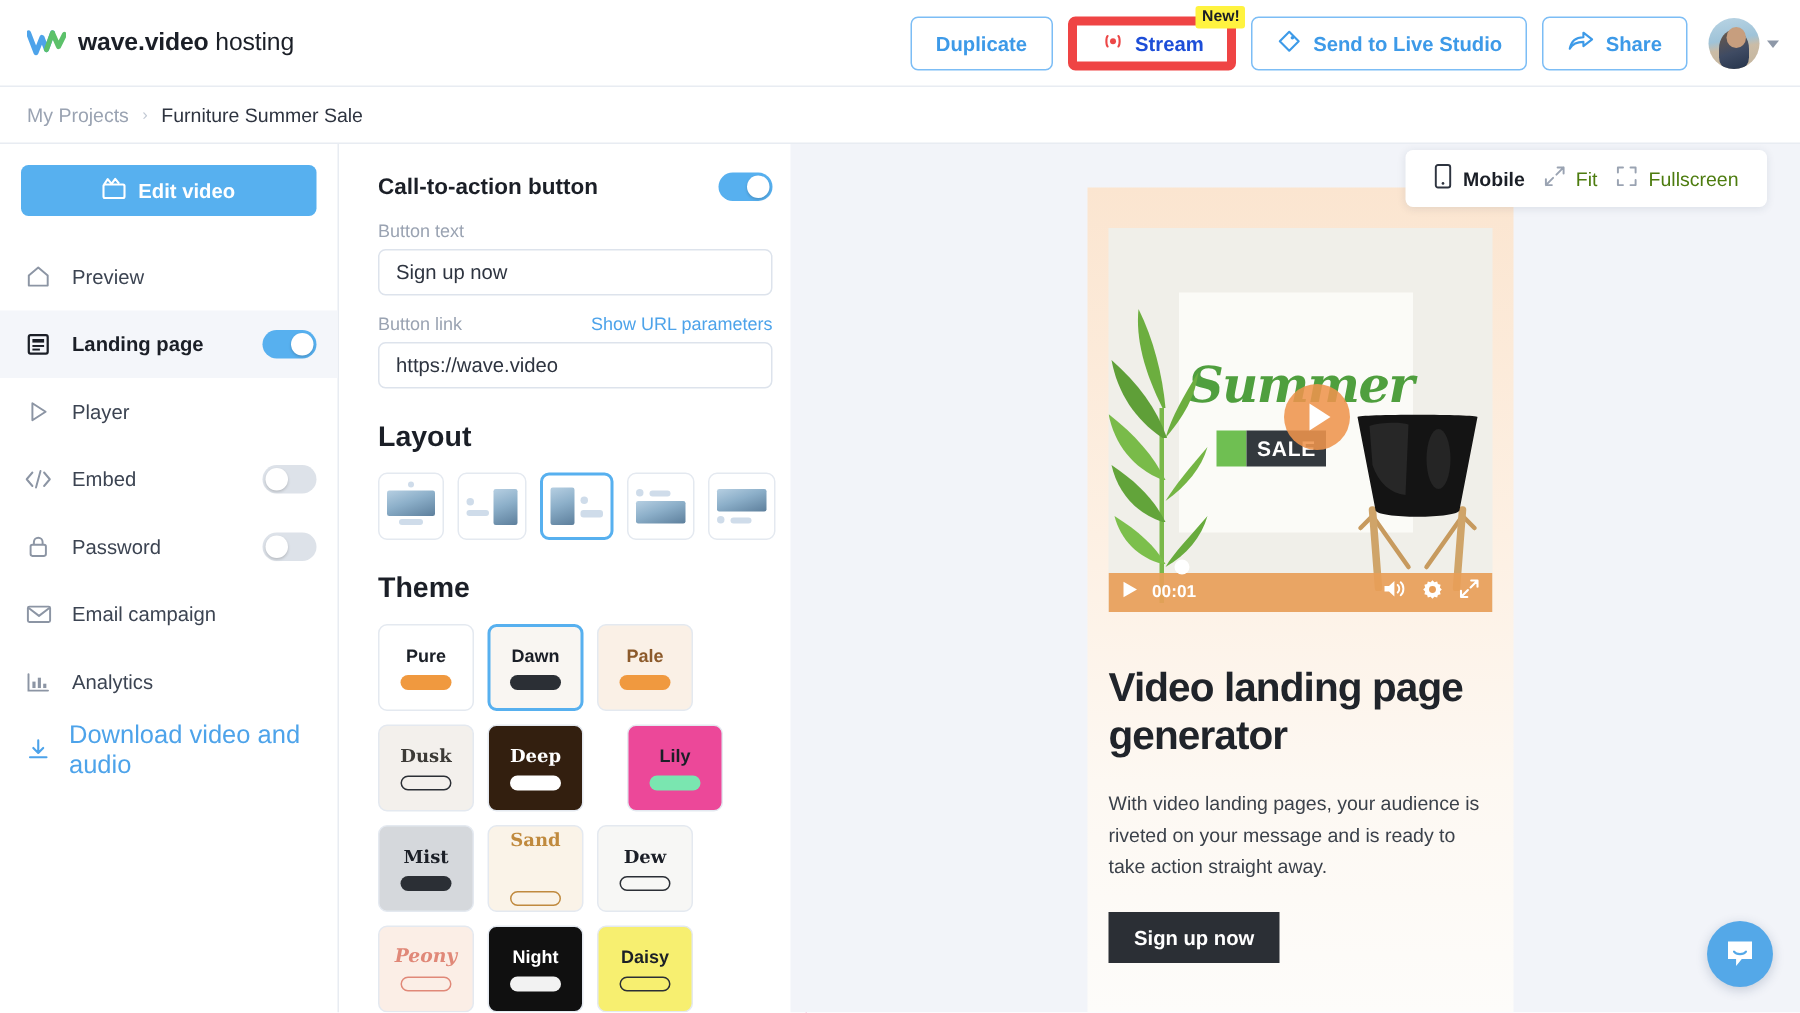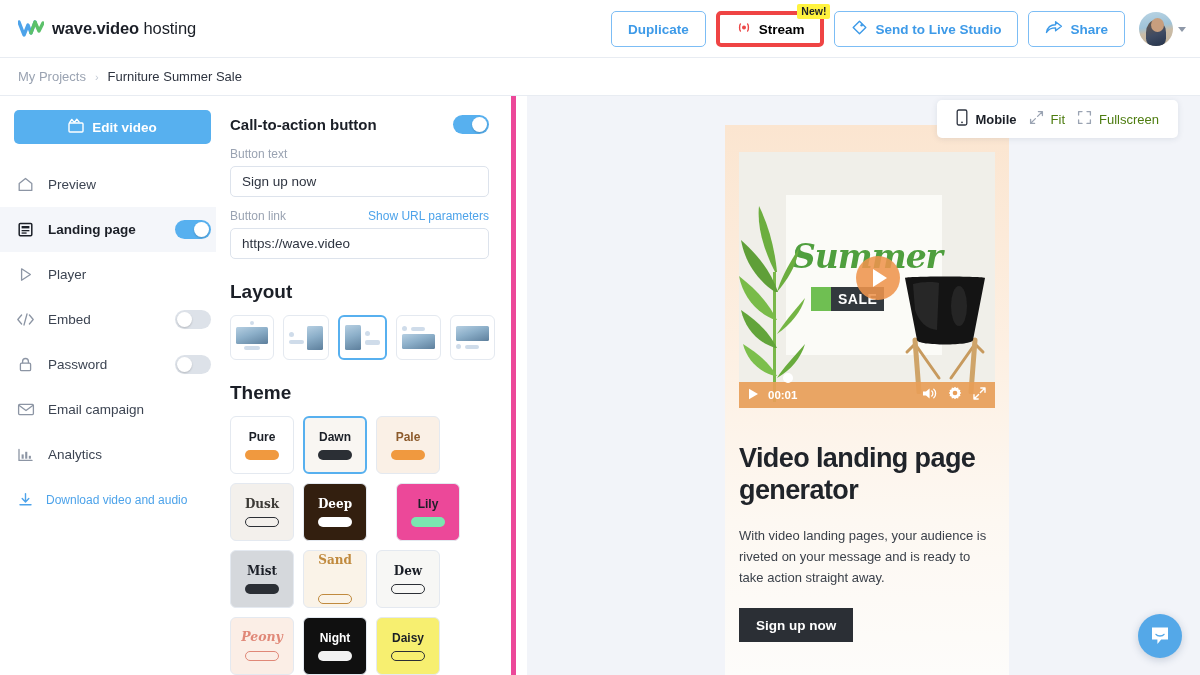--- a/index.html
+++ b/index.html
@@ -28,21 +28,21 @@
     position: absolute; right: 14px; top: 11px;
     display: flex; align-items: center; gap: 10px;
   }
   .btn {
     height: 36px; border-radius: 5px; display: flex; align-items: center;
     justify-content: center; gap: 7px; padding: 0 16px;
     font-size: 13.5px; font-weight: bold; cursor: pointer;
     background: #fff; white-space: nowrap;
   }
   .btn-blue { border: 1px solid #7cbdf5; color: #3d9ae8; }
-  .btn-red  { border: 4px solid #ef4444; color: #000000; }
+  .btn-red  { border: 6px solid #ef4444; color: #1d4ed8; }
   .btn-wrap { position: relative; }
   .new-badge {
     position: absolute; top: -7px; right: -6px;
     background: #fff33f; color: #1b1f27; font-size: 10.5px;
     font-weight: bold; padding: 1px 4px; border-radius: 2px;
     line-height: 13px; z-index: 4;
   }
   .avatar-wrap { display: flex; align-items: center; gap: 5px; margin-left: 4px; cursor: pointer; }
   .avatar {
     width: 34px; height: 34px; border-radius: 50%; overflow: hidden;
@@ -82,36 +82,36 @@
   }
   .nav { margin-top:18px; }
   .nav-item {
     height:45px; display:flex; align-items:center; padding:0 14px 0 16px;
     gap:13px; cursor:pointer; font-size:13.5px; color:#3c4452;
   }
   .nav-item.active { background:#f4f6fa; font-weight:bold; color:#1b1f27; }
   .nav-icon { width:19px; height:19px; display:flex; align-items:center; justify-content:center; flex:0 0 19px; }
   .nav-label { flex:1; }
   .nav-item.link { color:#4da3ea; gap:11px; }
-  .nav-item.link .nav-label { font-size:12px; }
+  .nav-item.link .nav-label { font-size:17px; }
   .toggle {
     width:36px; height:19px; border-radius:10px; background:#dde2e9;
     position:relative; flex:0 0 36px; cursor:pointer;
   }
   .toggle.on { background:#57b0ef; }
   .toggle::after {
     content:""; position:absolute; top:2px; left:2px; width:15px; height:15px;
     border-radius:50%; background:#fff; box-shadow:0 1px 2px rgba(0,0,0,.18);
   }
   .toggle.on::after { left:19px; }
 
   
   .panel {
-    position:absolute; top:96px; left:216px; width:300px; height:579px;
-    background:#fff; border-right:5px solid #ec4899; padding:19px 22px 16px 14px;
+    position:absolute; top:96px; left:238px; width:300px; height:579px;
+    background:#fff; border-right:1px solid #ec4899; padding:19px 22px 16px 14px;
     overflow:hidden;
   }
   .panel-head { display:flex; align-items:center; justify-content:space-between; margin-bottom:13px; }
   .panel-title { font-size:15px; font-weight:bold; color:#1b1f27; }
   .field-label { font-size:12px; color:#9aa3b2; margin-bottom:5px; }
   .field-row { display:flex; align-items:center; justify-content:space-between; margin-bottom:5px; }
   .field-link { font-size:12px; color:#4da3ea; cursor:pointer; }
   .text-input {
     width:100%; height:31px; border:1px solid #dde3ec; border-radius:5px;
     padding:0 11px; font-size:13.5px; color:#2e3440; background:#fff;

